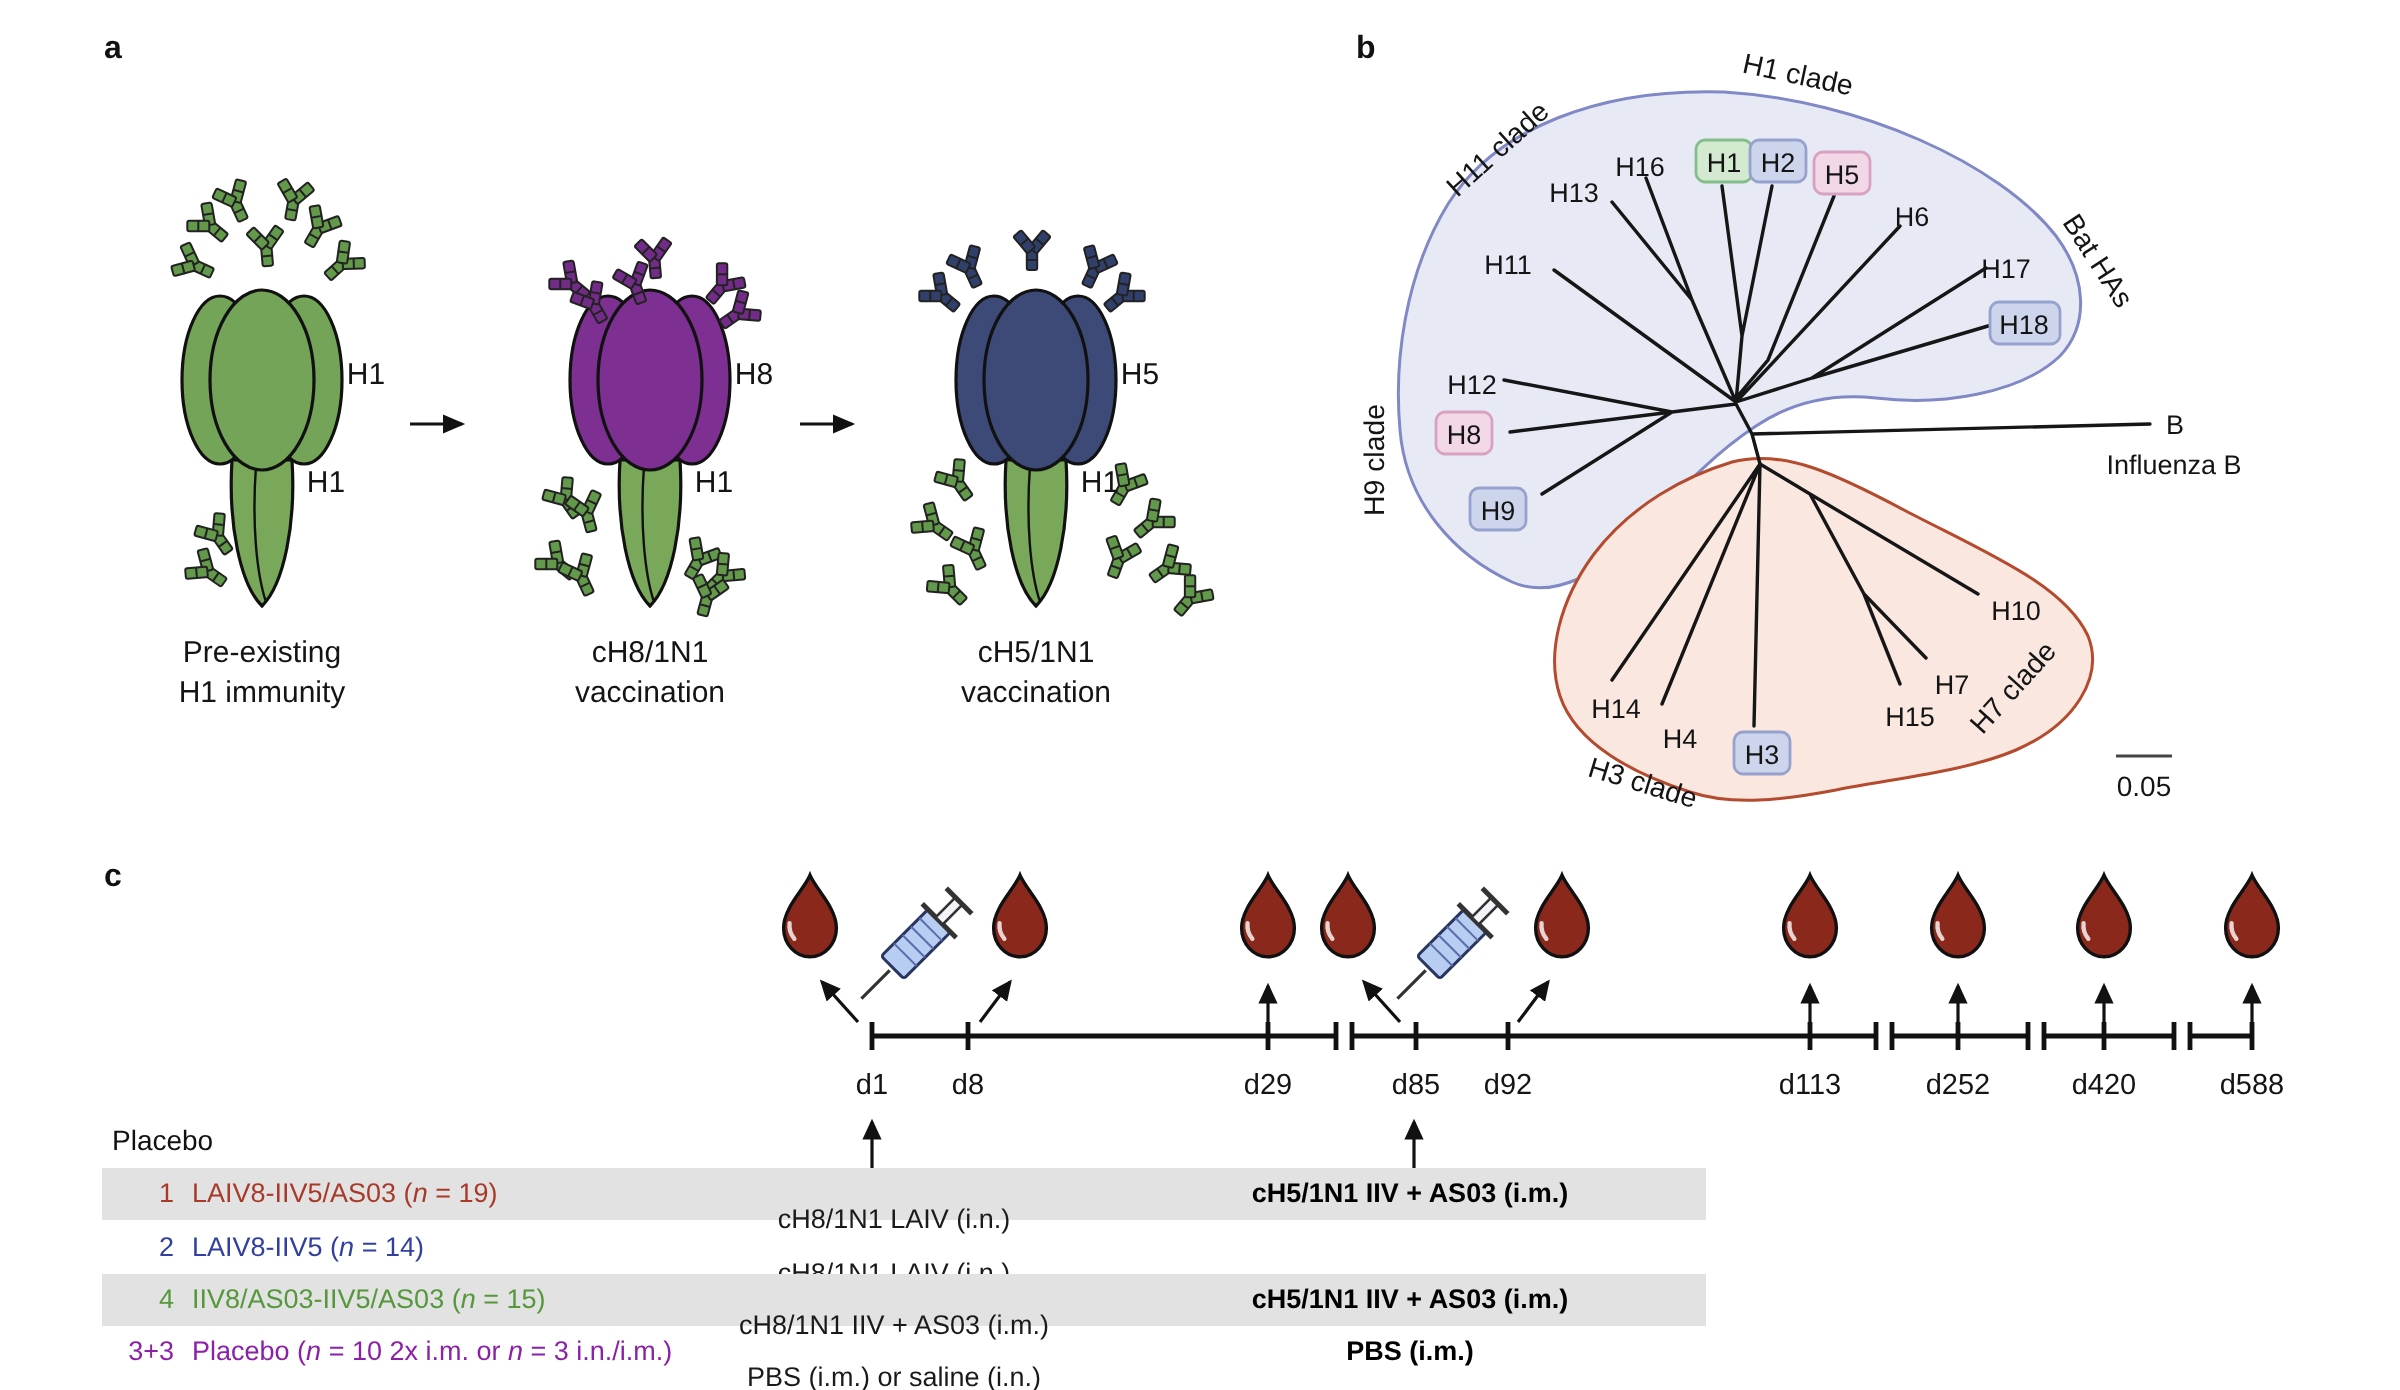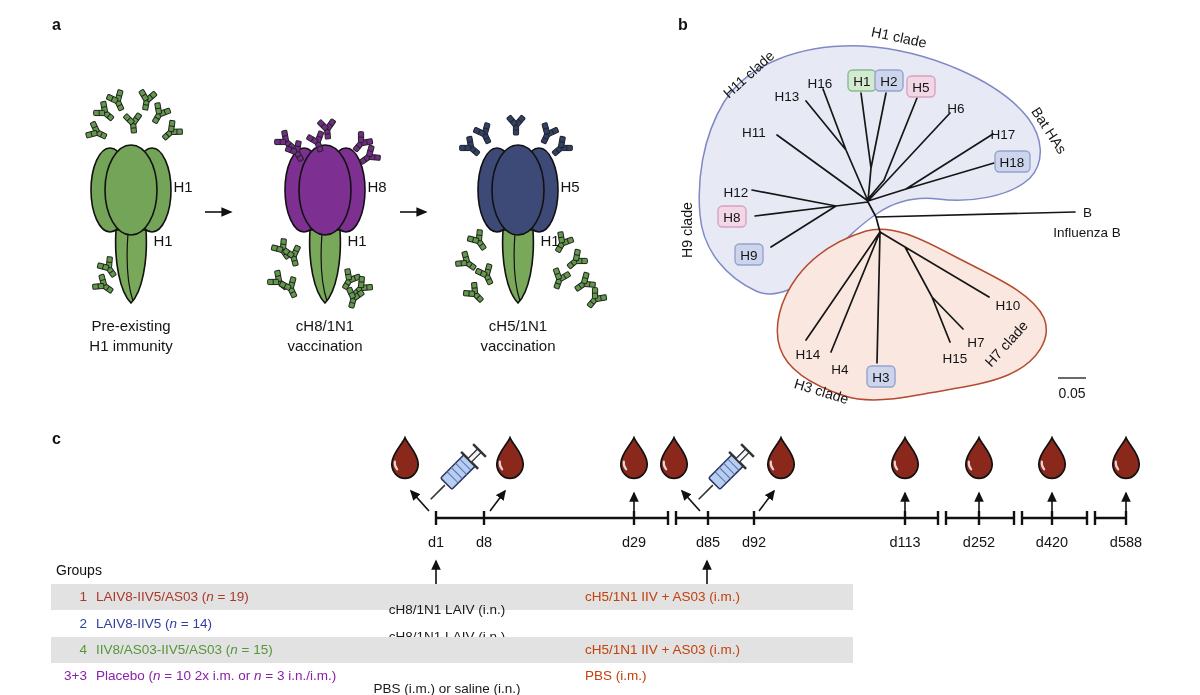--- a/index.html
+++ b/index.html
@@ -13,21 +13,21 @@
   .caption{font-size:15px;}
   .day{font-size:14.5px;}
   .scalebar{font-size:14px;}
   
   .groups-header{position:absolute;left:56px;top:562px;font-size:14px;color:#111;}
   .trow{position:absolute;left:51px;width:802px;height:26px;line-height:26px;font-size:13.5px;}
   .trow.shaded{background:#e2e2e2;}
   .g-name{position:absolute;left:10px;white-space:nowrap;}
   .gnum{display:inline-block;min-width:26px;text-align:right;margin-right:9px;}
   .dose1{position:absolute;left:281px;width:230px;text-align:center;color:#1a1a1a;white-space:nowrap;margin-top:13px;}
-  .dose2{position:absolute;left:534px;width:240px;color:#c2410c;white-space:nowrap;}
+  .dose2{position:absolute;left:534px;width:240px;text-align:center;color:#000000;white-space:nowrap;font-weight:bold;}
   .c-red{color:#a83a2a}.c-blue{color:#31409e}.c-green{color:#55973b}.c-purple{color:#8b21a8}
   .g-name i{font-style:italic;}
 </style>
 </head>
 <body>
 
 <div class="page">
 
   <div class="panel-label" style="left:52px;top:16px;">a</div>
   <div class="panel-label" style="left:678px;top:16px;">b</div>
@@ -294,35 +294,36 @@
     <text class="day" x="979" y="547" text-anchor="middle">d252</text>
     <text class="day" x="1052" y="547" text-anchor="middle">d420</text>
     <text class="day" x="1126" y="547" text-anchor="middle">d588</text>
 
     <g stroke="#111" stroke-width="1.6" fill="none">
       <path d="M436,592 L436,561" marker-end="url(#ahC)"></path>
       <path d="M707,592 L707,561" marker-end="url(#ahC)"></path>
     </g>
   </svg>
 
-  <div class="groups-header">Groups</div>
+  <div class="groups-header">Placebo</div>
 
   <div class="trow shaded" style="top:584px;">
     <span class="g-name c-red"><span class="gnum">1</span><span>LAIV8-IIV5/AS03 (</span><i>n</i><span> = 19)</span></span>
     <span class="dose1">cH8/1N1 LAIV (i.n.)</span>
     <span class="dose2">cH5/1N1 IIV + AS03 (i.m.)</span>
   </div>
 
   <div class="trow" style="top:611px;">
     <span class="g-name c-blue"><span class="gnum">2</span><span>LAIV8-IIV5 (</span><i>n</i><span> = 14)</span></span>
     <span class="dose1">cH8/1N1 LAIV (i.n.)</span>
   </div>
 
   <div class="trow shaded" style="top:637px;">
     <span class="g-name c-green"><span class="gnum">4</span><span>IIV8/AS03-IIV5/AS03 (</span><i>n</i><span> = 15)</span></span>
+    <span class="dose1">cH8/1N1 IIV + AS03 (i.m.)</span>
     <span class="dose2">cH5/1N1 IIV + AS03 (i.m.)</span>
   </div>
 
   <div class="trow" style="top:663px;">
     <span class="g-name c-purple"><span class="gnum">3+3</span><span>Placebo (</span><i>n</i><span> = 10 2x i.m. or </span><i>n</i><span> = 3 i.n./i.m.)</span></span>
     <span class="dose1">PBS (i.m.) or saline (i.n.)</span>
     <span class="dose2">PBS (i.m.)</span>
   </div>
 
 </div>

